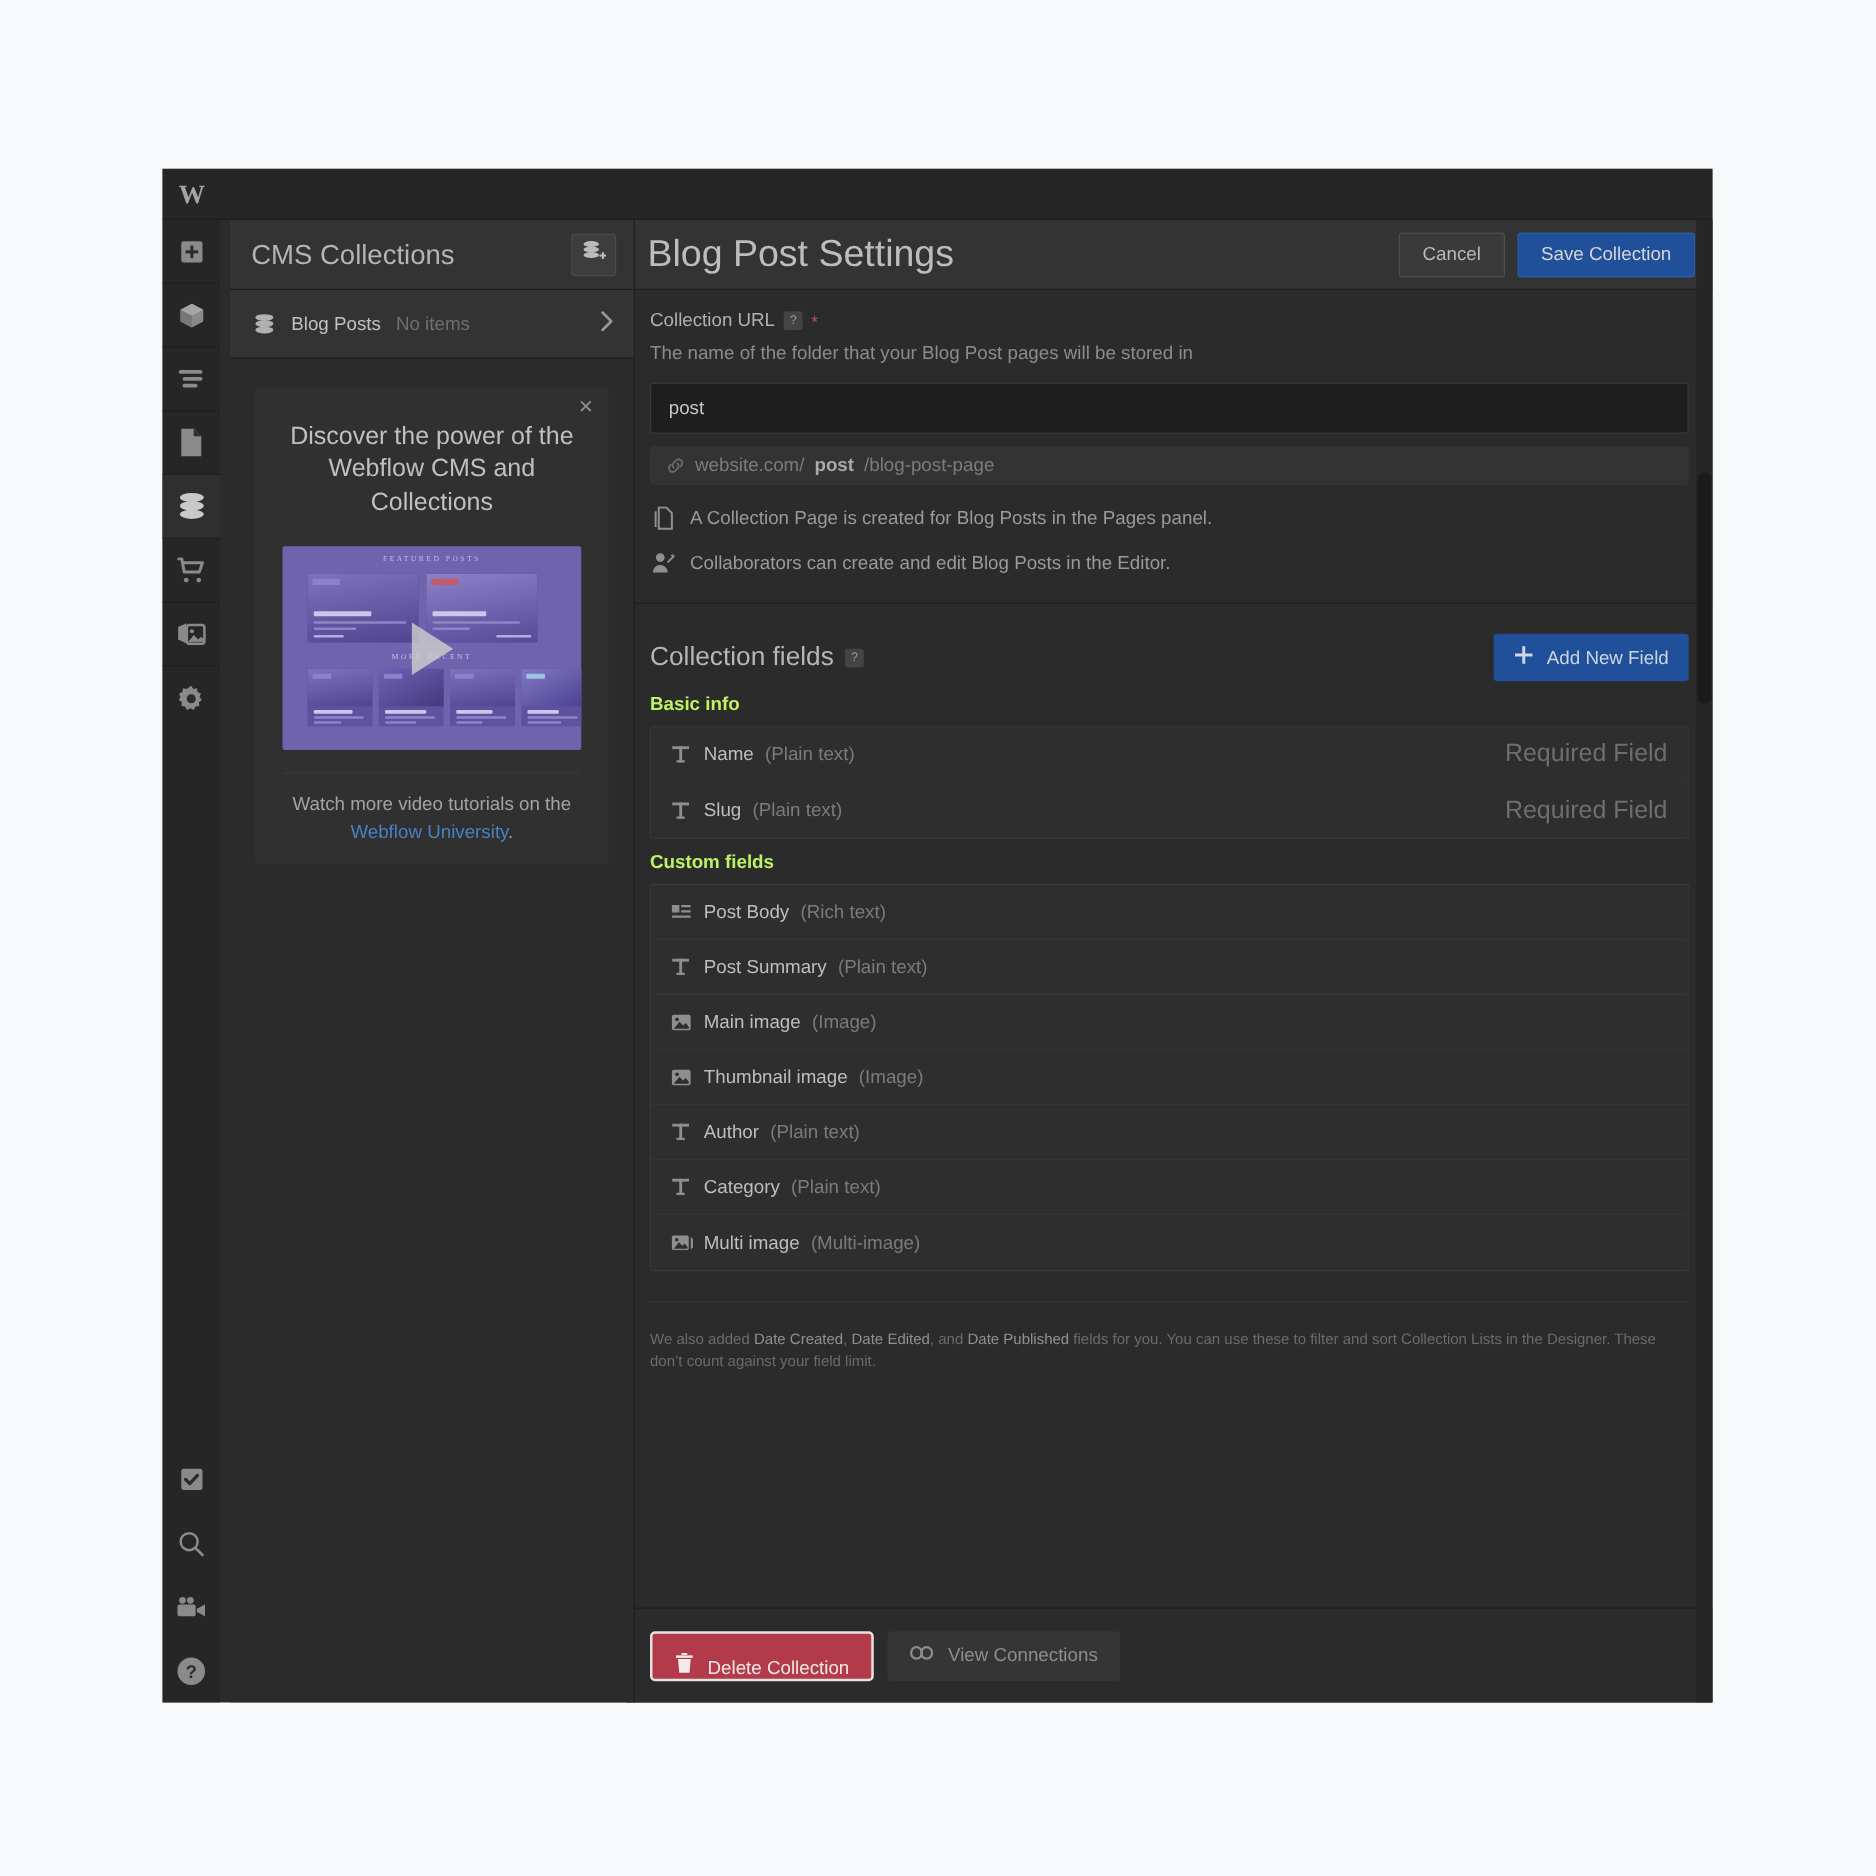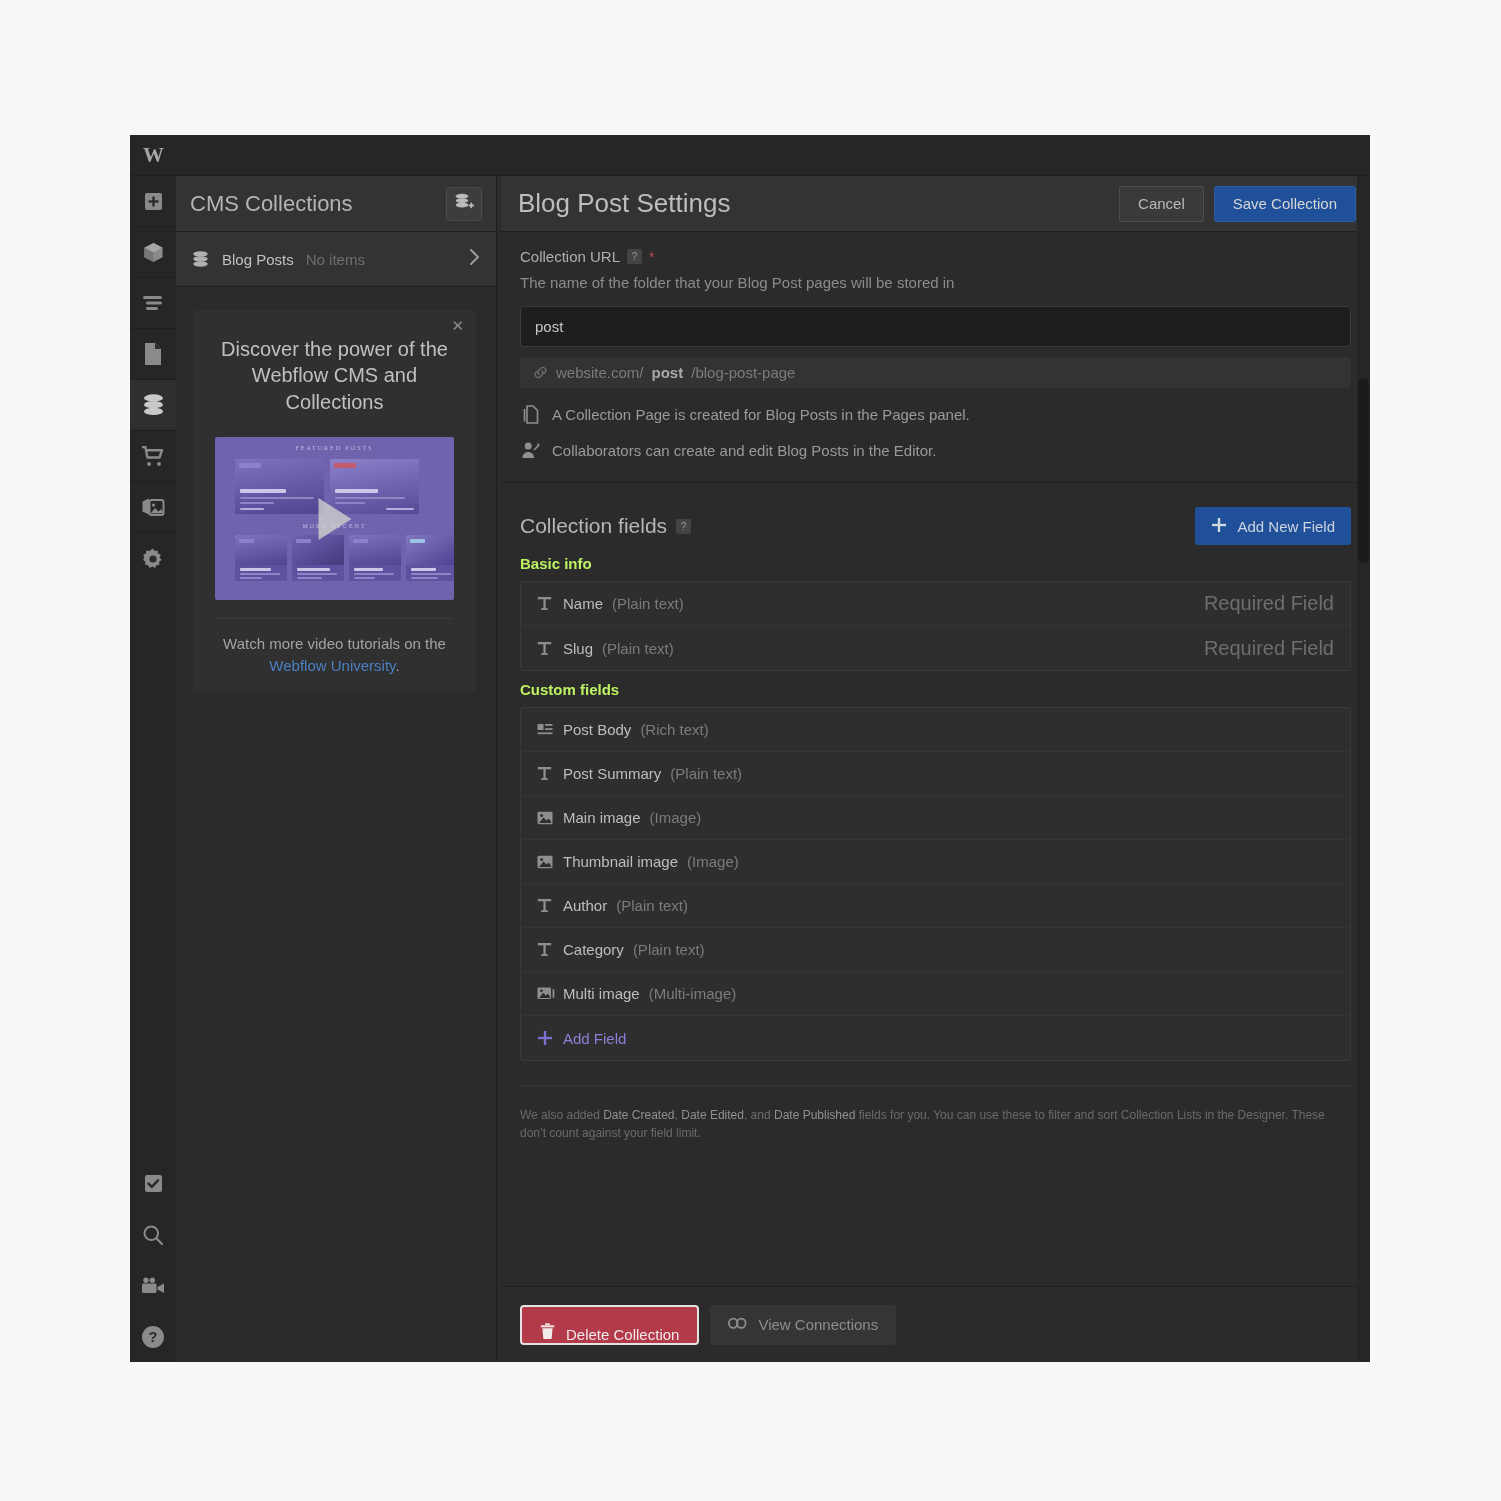--- a/index.html
+++ b/index.html
@@ -50,21 +50,21 @@
     border-bottom: 1px solid #1f1f1f;
     cursor: pointer;
   }
   .rail-btn.active { background: #2f2f2f; color: #c9c9c9; }
   .rail-btn.noline { border-bottom: none; }
   .rail-spacer { flex: 1 1 auto; }
   .rail-btn svg { display: block; }
 
   
   #collections {
-    position: absolute; left: 43px; top: 41px;
+    position: absolute; left: 54px; top: 41px;
     width: 324px; height: 1186px;
     background: #2b2b2b;
     border-right: 1px solid #1f1f1f;
     z-index: 3;
   }
   #collections-header {
     height: 56px;
     background: #333333;
     border-bottom: 1px solid #1f1f1f;
     display: flex; align-items: center;
@@ -165,21 +165,21 @@
     display: flex; flex-direction: column;
     z-index: 2;
   }
   #settings-header {
     height: 56px; flex: 0 0 56px;
     background: #333333;
     border-bottom: 1px solid #1f1f1f;
     display: flex; align-items: center;
     padding: 0 14px 0 17px;
   }
-  #settings-title { flex: 1 1 auto; font-size: 26px; color: #bdbdbd; }
+  #settings-title { flex: 1 1 auto; font-size: 30px; color: #bdbdbd; }
   .hbtn {
     height: 36px; border-radius: 3px; font-size: 15px;
     display: flex; align-items: center; justify-content: center;
     cursor: pointer; padding: 0 18px;
   }
   #cancel-btn { background: #3a3a3a; color: #b9b9b9; border: 1px solid #4d4d4d; margin-right: 10px; }
   #save-btn { background: #1f5099; color: #d6d6d6; border: 1px solid #2a5da8; }
 
   #scroll-area { flex: 1 1 auto; position: relative; overflow: hidden; }
 
@@ -681,29 +681,20 @@
                   <rect x="0.5" y="1.4" width="13.5" height="11.6" rx="1.3" fill="#8e8e8e"></rect>
                   <circle cx="4.4" cy="4.8" r="1.4" fill="#2e2e2e"></circle>
                   <path d="M2 12 6.2 6.8l2.6 2.8 2-1.8 2.2 2.8V12z" fill="#2e2e2e"></path>
                   <path d="M15.6 2.6v9.8l1.8-1.5V4.1z" fill="#8e8e8e"></path>
                 </svg>
             </span>
             <span class="f-name">Multi image</span>
             <span class="f-type">(Multi-image)</span>
           </div>
 
-          <div class="field-row add-field-row">
-            <span class="f-ic">
-              <svg width="16" height="16" viewBox="0 0 16 16">
-                  <rect x="6.8" y="1" width="2.4" height="14" fill="#7b6fd0"></rect>
-                  <rect x="1" y="6.8" width="14" height="2.4" fill="#7b6fd0"></rect>
-                </svg>
-            </span>
-            <span class="f-name">Add Field</span>
-          </div>
         </div>
 
 
         <div id="fields-sep"></div>
         <div id="fields-foot"><span>We also added </span><b>Date Created</b><span>, </span><b>Date Edited</b><span>, and </span><b>Date Published</b><span> fields for you. You can use these to filter and sort Collection Lists in the Designer. These don’t count against your field limit.</span></div>
       </div>
     </div>
 
     <div id="settings-footer">
       <div id="delete-collection">

